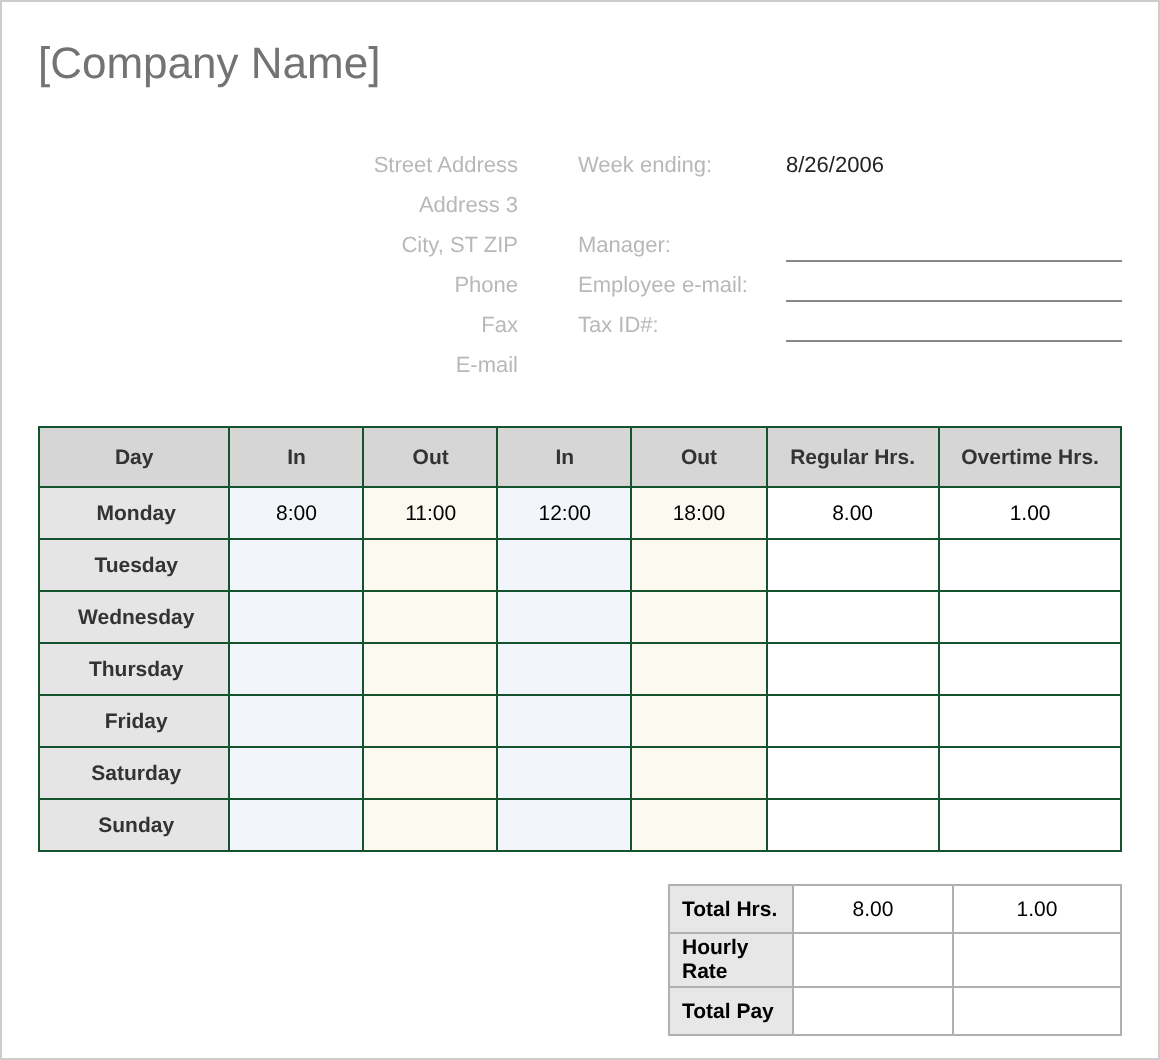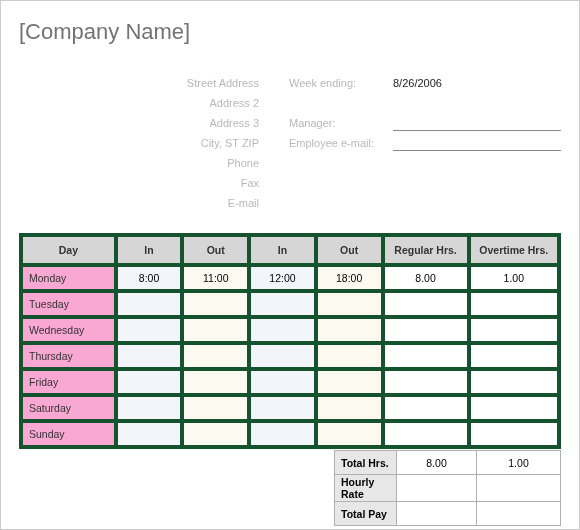--- a/index.html
+++ b/index.html
@@ -65,48 +65,48 @@
   .info-right .rval.noline {
     border-bottom: none;
   }
   .spacer { height: 20px; }
   table.ts {
     border-collapse: collapse;
     width: 100%;
     table-layout: fixed;
   }
   table.ts th, table.ts td {
-    border: 4px solid #14532d;
+    border: 1px solid #14532d;
     font-size: 10.5px;
     text-align: center;
     height: 26px;
     padding: 4px 4px;
   }
   table.ts th {
     background: #d6d6d6;
     font-weight: bold;
     color: #333;
     height: 30px;
   }
   col.cday { width: 88px; }
   col.cio  { width: 62px; }
   col.chr  { width: 80px; }
   col.coh  { width: 84px; }
   table.ts td.dayname {
-    background: #f9a8d4;
-    font-weight: normal;
-    text-align: left;
+    background: #e5e5e5;
+    font-weight: bold;
+    text-align: center;
     padding-left: 6px;
     color: #333;
   }
   table.ts td.in  { background: #f2f6fb; }
   table.ts td.out { background: #fcf9f1; }
   table.ts td.hrs { background: #fff; }
   .totals {
-    margin-top: 1px;
+    margin-top: 16px;
   }
   .totals table {
     border-collapse: collapse;
     margin-left: auto;
   }
   .totals td {
     border: 1px solid #b0b0b0;
     font-size: 10.5px;
     height: 24px;
     text-align: center;
@@ -130,39 +130,42 @@
 </head>
 <body>
 
 <div class="page">
 
   <div class="title">[Company Name]</div>
 
   <div class="info-row">
     <div class="info-left">
       <div>Street Address</div>
-      <div>Address 2</div>
       <div>Address 3</div>
       <div>City, ST  ZIP</div>
       <div>Phone</div>
       <div>Fax</div>
       <div>E-mail</div>
     </div>
     <div class="info-right">
       <div class="rrow">
         <span class="rlabel">Week ending:</span>
         <span class="rval noline">8/26/2006</span>
       </div>
       <div class="rrow" style="height:16px;"></div>
       <div class="rrow">
         <span class="rlabel">Manager:</span>
         <span class="rval"></span>
       </div>
       <div class="rrow">
         <span class="rlabel">Employee e-mail:</span>
+        <span class="rval"></span>
+      </div>
+      <div class="rrow">
+        <span class="rlabel">Tax ID#:</span>
         <span class="rval"></span>
       </div>
     </div>
   </div>
 
   <div class="spacer"></div>
 
   <table class="ts">
     <colgroup>
       <col class="cday">

